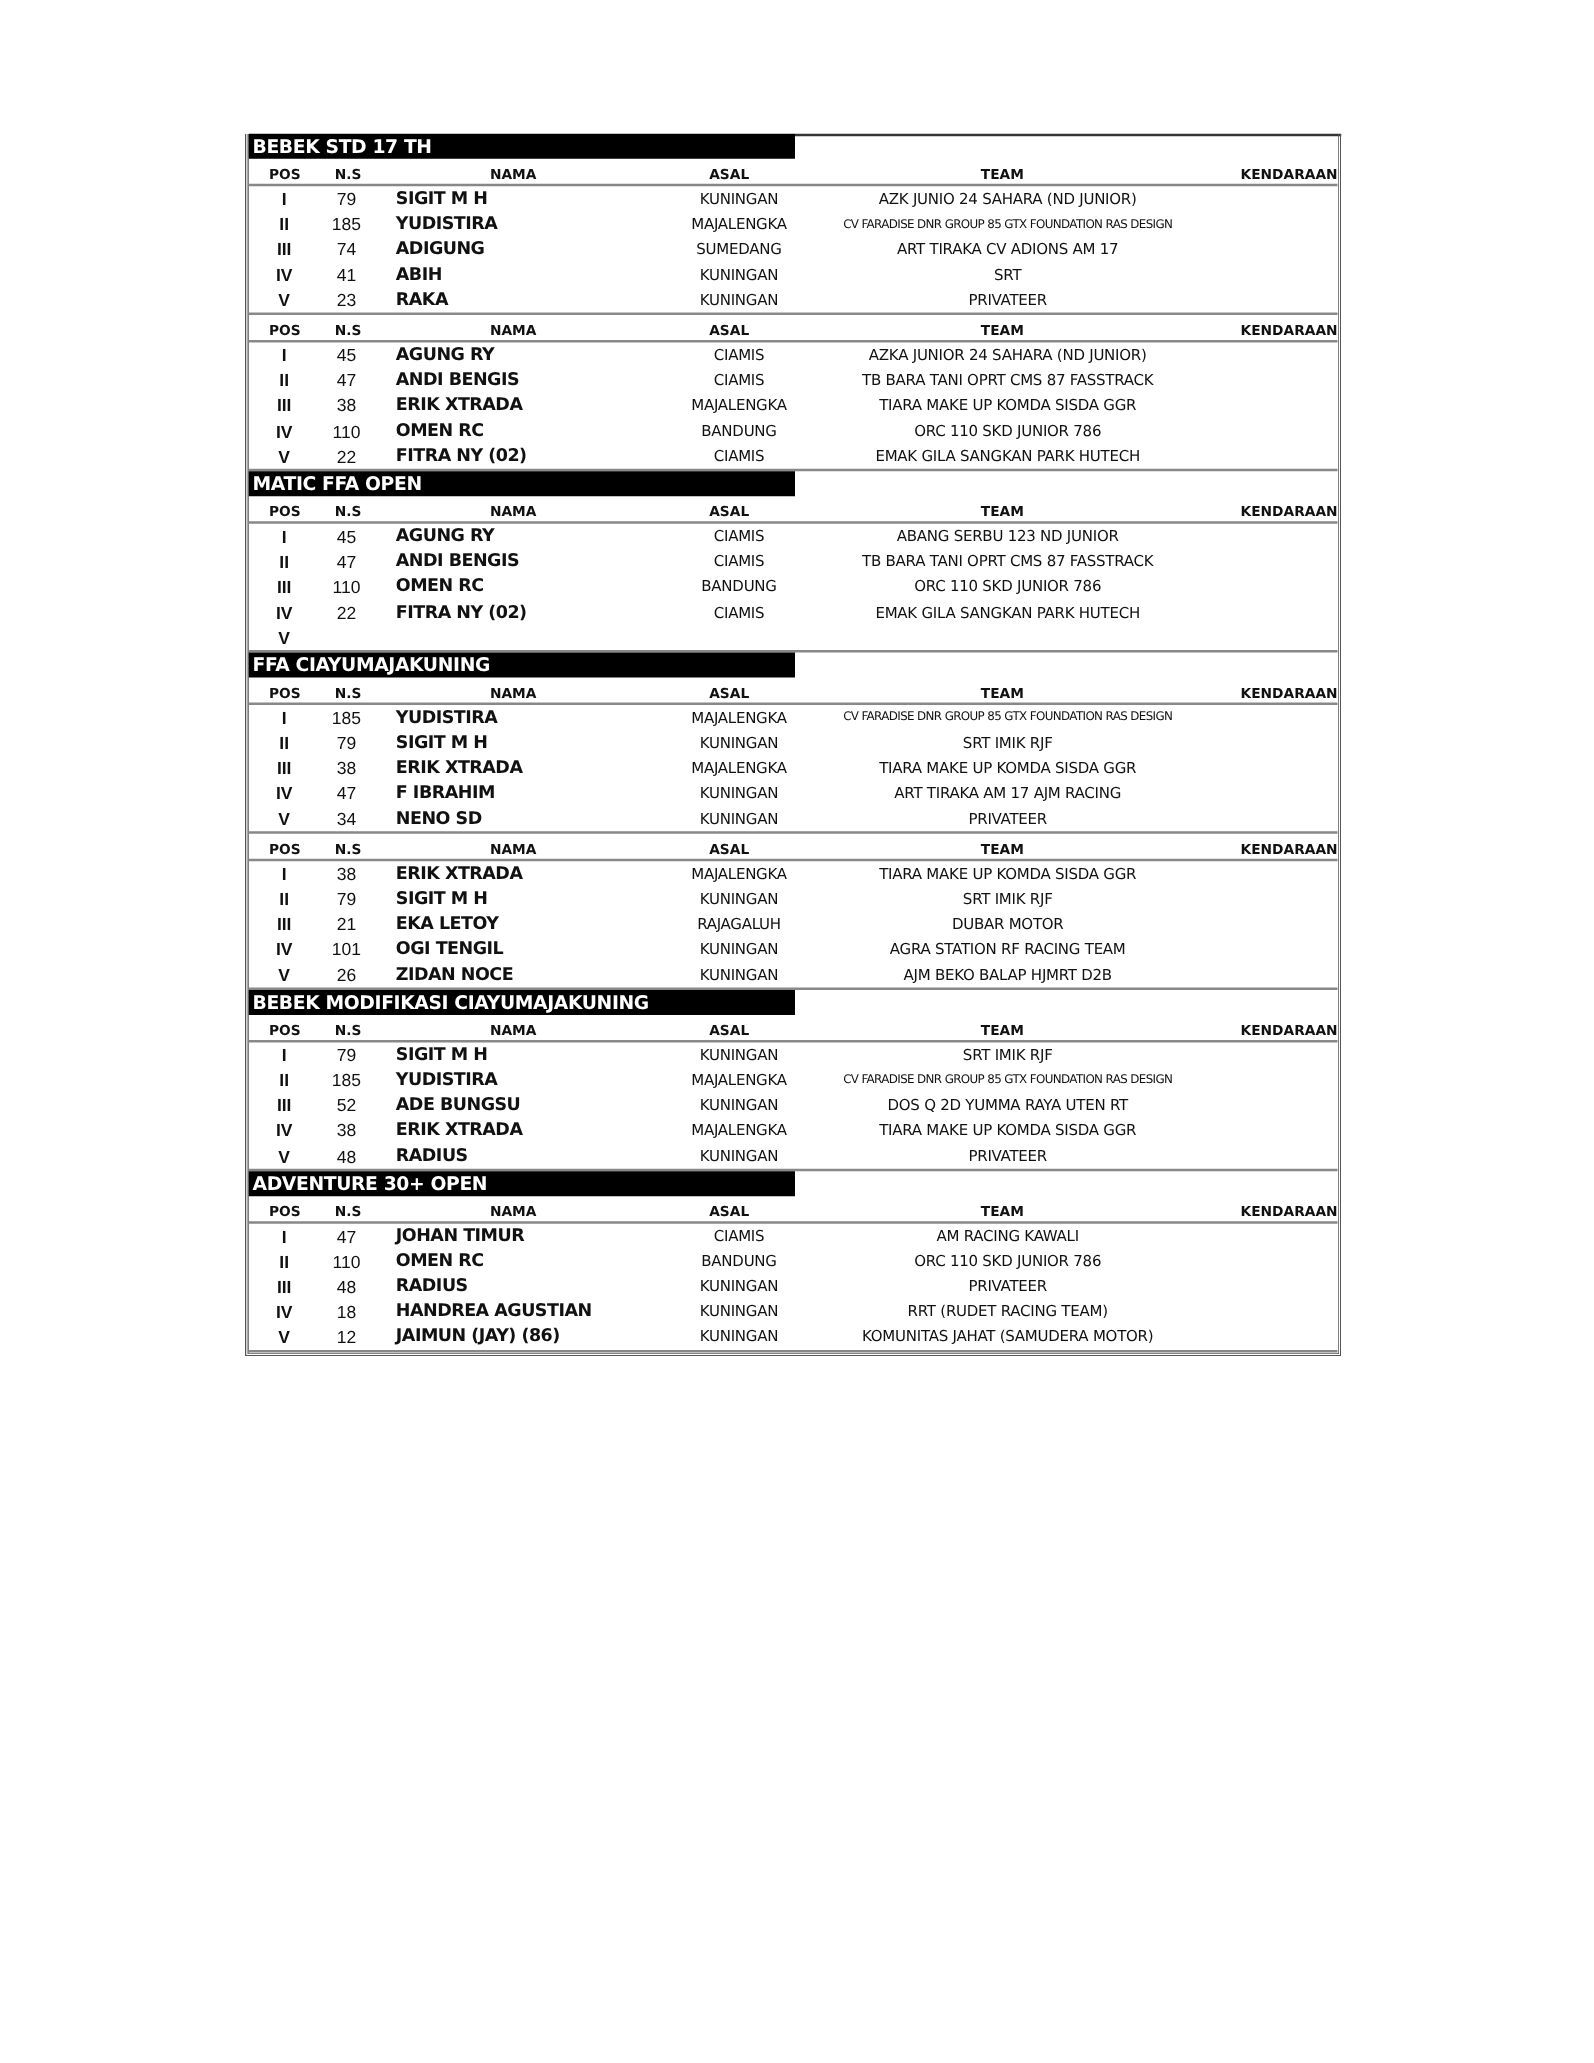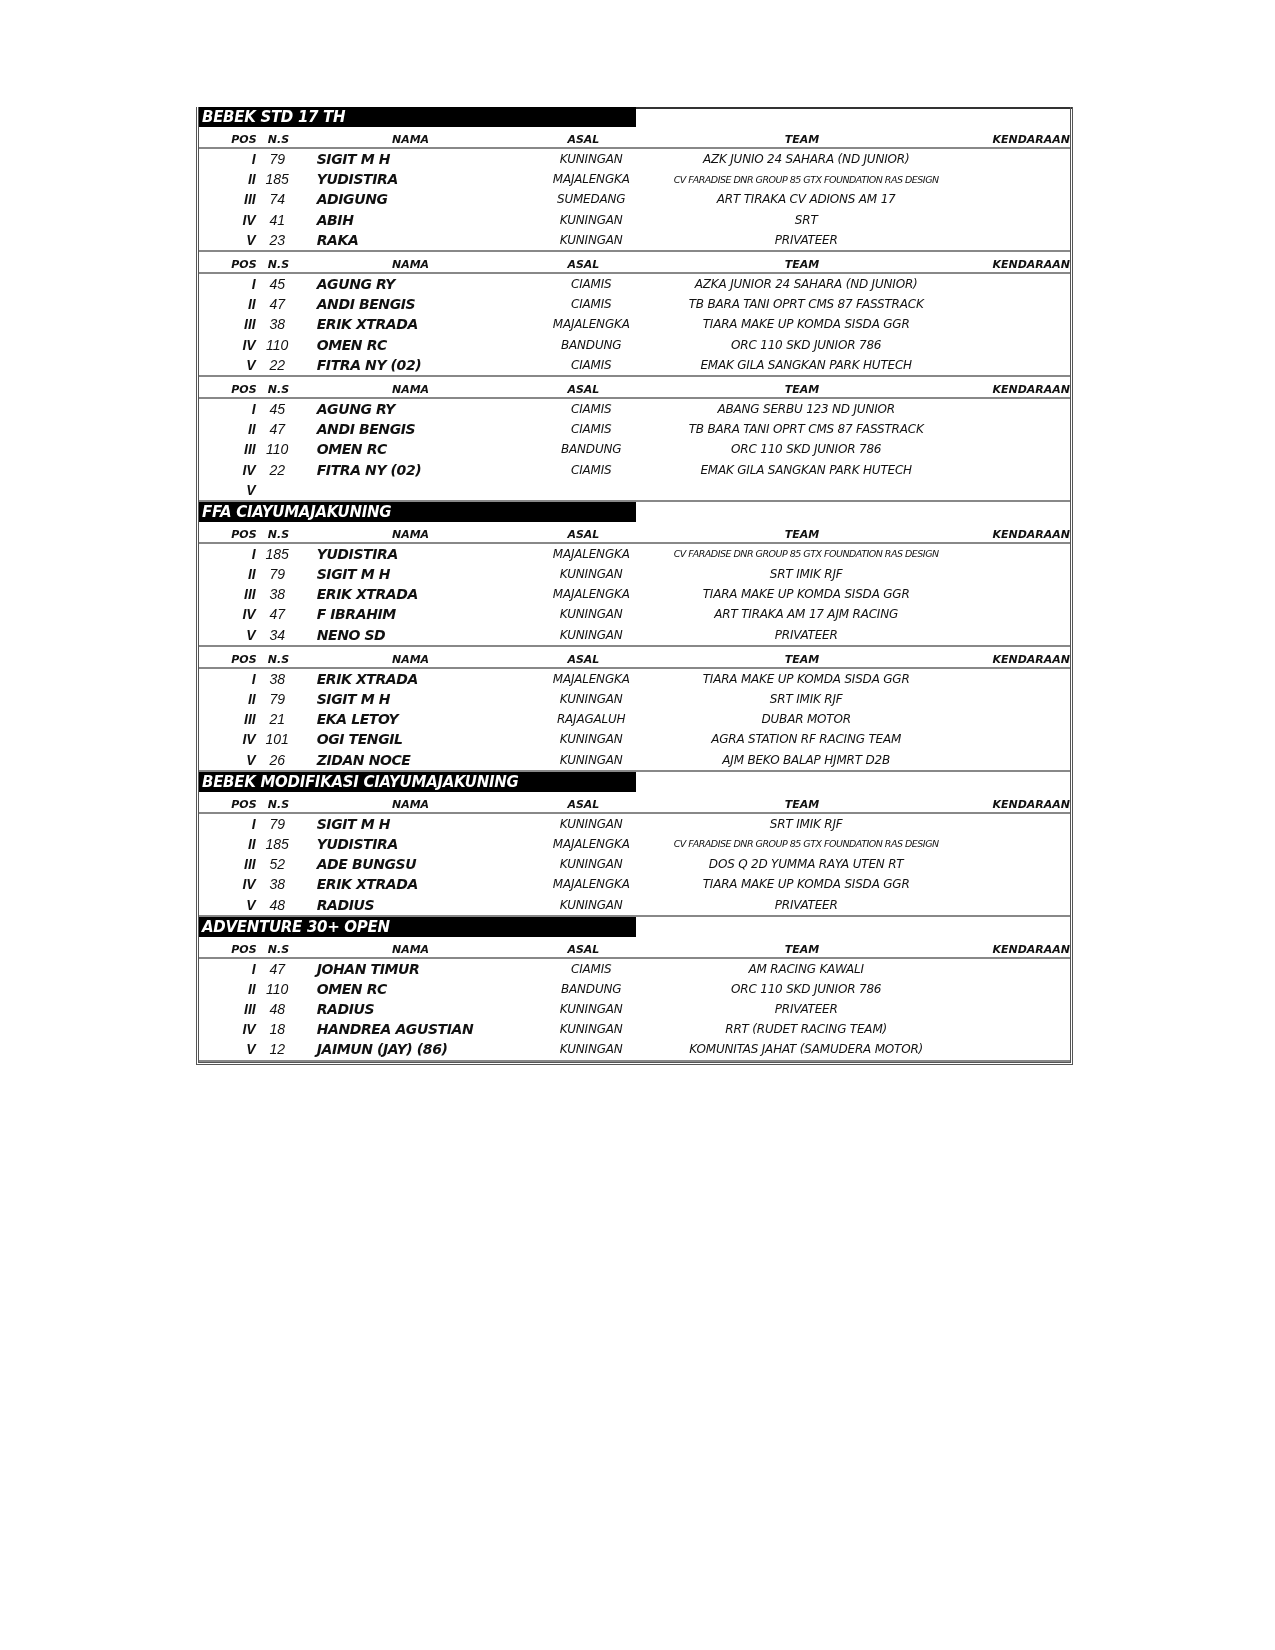--- a/index.html
+++ b/index.html
@@ -1,31 +1,31 @@
 <!DOCTYPE html>
 <html><head>
 <meta charset="utf-8">
 <style>
   html, body { margin:0; padding:0; background:#ffffff; }
   body { width:1275px; height:1650px; position:relative; font-family:"Liberation Sans", sans-serif; color:#111; }
   .sheet {
     position:absolute; left:196px; top:107px; width:877px;
-    border:3px double #555; border-top:none; box-sizing:border-box;font-style:italic;
+    border:3px double #555; border-top:none; box-sizing:border-box;
   }
   .topline { position:absolute; left:636px; top:107px; width:437px; height:0; border-top:2px solid #333; }
   .section { position:relative; }
   .sec-title-row { height:20px; position:relative; }
   .sec-title {
     position:absolute; left:0; top:0; width:437px; height:20px; background:#000; color:#fff;
     font-family:"DejaVu Sans", sans-serif; font-weight:bold; font-size:15px; line-height:20px;
     padding-left:3px; box-sizing:border-box; white-space:nowrap; letter-spacing:-0.3px;
   }
   .hdr { display:flex; height:22px; align-items:flex-end; border-bottom:2px solid #888; font-family:"DejaVu Sans", sans-serif; font-weight:bold; font-size:11px; padding-bottom:1px; box-sizing:border-box; }
   .row { display:flex; height:20.2px; align-items:center; }
-  .c-pos { width:58px; text-align:right; }
+  .c-pos { width:58px; text-align:center; }
   .c-ns { width:44px; text-align:center; }
   .c-nama { width:222px; }
   .hdr .c-nama { text-align:center; }
   .c-asal { width:126px; text-align:center; }
   .c-team { width:314px; text-align:center; }
   .c-kend { width:113px; text-align:right; }
   .row .c-pos { font-weight:bold; font-size:14px; font-family:"Liberation Sans", sans-serif; }
   .row .c-ns { font-size:14px; }
   .row .c-nama { font-weight:bold; font-size:14px; padding-left:4px; box-sizing:border-box; font-family:"DejaVu Sans", sans-serif; letter-spacing:-0.4px;margin-left:14px; }
   .row .c-asal { font-size:12px; font-family:"DejaVu Sans", sans-serif; letter-spacing:-0.2px; }
@@ -153,20 +153,23 @@
     <div class="c-ns">22</div>
     <div class="c-nama">FITRA NY (02)</div>
     <div class="c-asal">CIAMIS</div>
     <div class="c-team">EMAK GILA SANGKAN PARK HUTECH</div>
     <div class="c-kend"></div>
   </div>
 </div>
   </div>
 
   <div class="section">
+    <div class="sec-title-row">
+      <div class="sec-title">MATIC FFA OPEN</div>
+    </div>
     <div class="hdr">
       <div class="c-pos">POS</div>
       <div class="c-ns">N.S</div>
       <div class="c-nama">NAMA</div>
       <div class="c-asal">ASAL</div>
       <div class="c-team">TEAM</div>
       <div class="c-kend">KENDARAAN</div>
     </div>
     <div class="rows">
   <div class="row">

